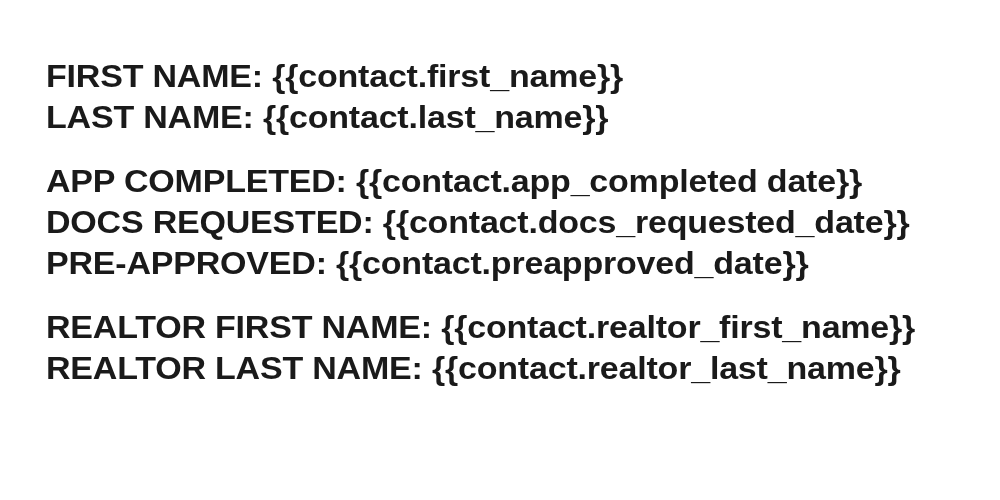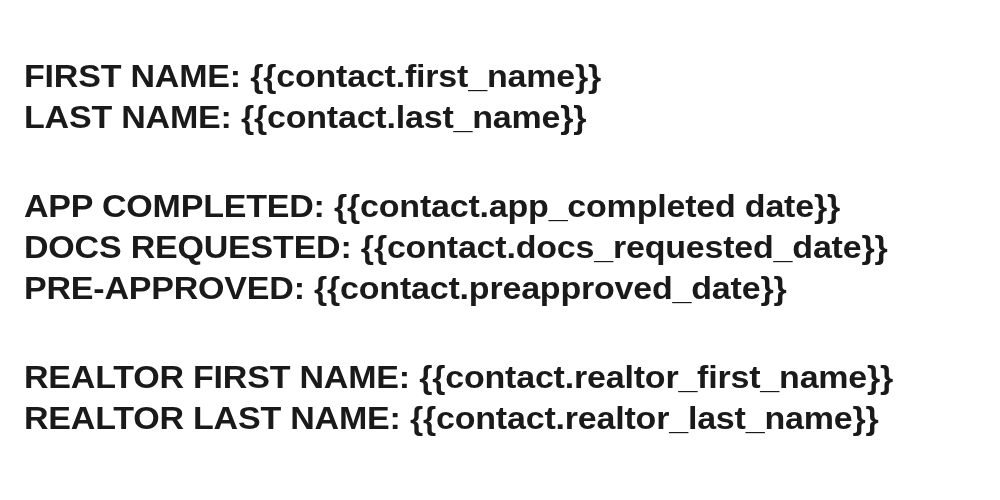--- a/index.html
+++ b/index.html
@@ -9,28 +9,28 @@
   }
   body {
     width: 1000px;
     height: 500px;
     overflow: hidden;
   }
   .sheet {
     box-sizing: border-box;
     width: 1000px;
     height: 500px;
-    padding: 56px 10px 0 24px;
+    padding: 56px 10px 0 46px;
     background: #ffffff;
   }
   .group {
     margin: 0;
   }
   .group + .group {
-    margin-top: 48px;
+    margin-top: 23px;
   }
   .line {
     font-family: "Liberation Sans", sans-serif;
     font-weight: 700;
     font-size: 34px;
     line-height: 41px;
     letter-spacing: -0.2px;
     color: #1a1a1a;
     white-space: nowrap;
     transform: scale(1, 0.94);

